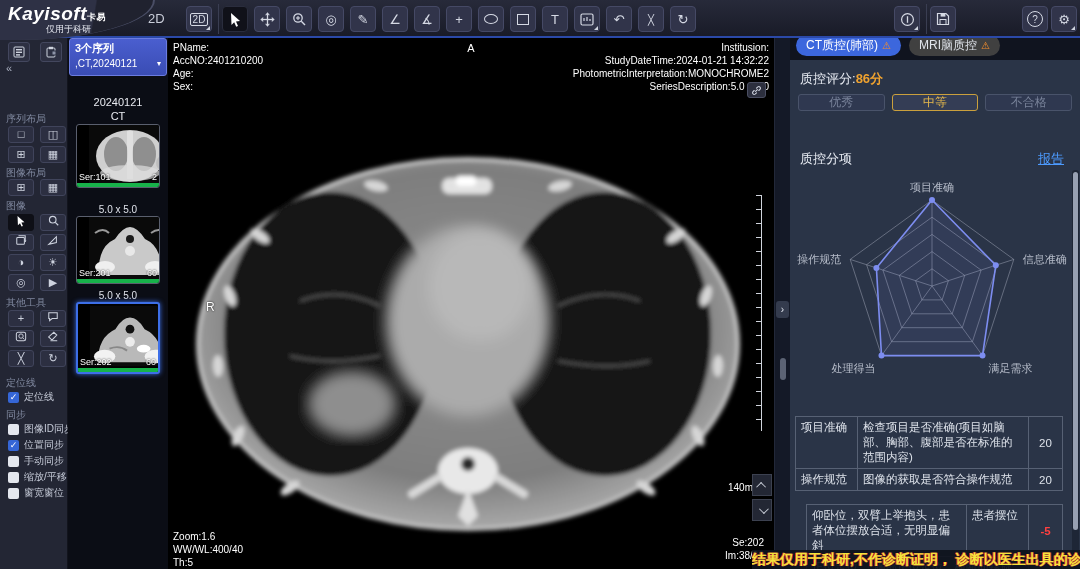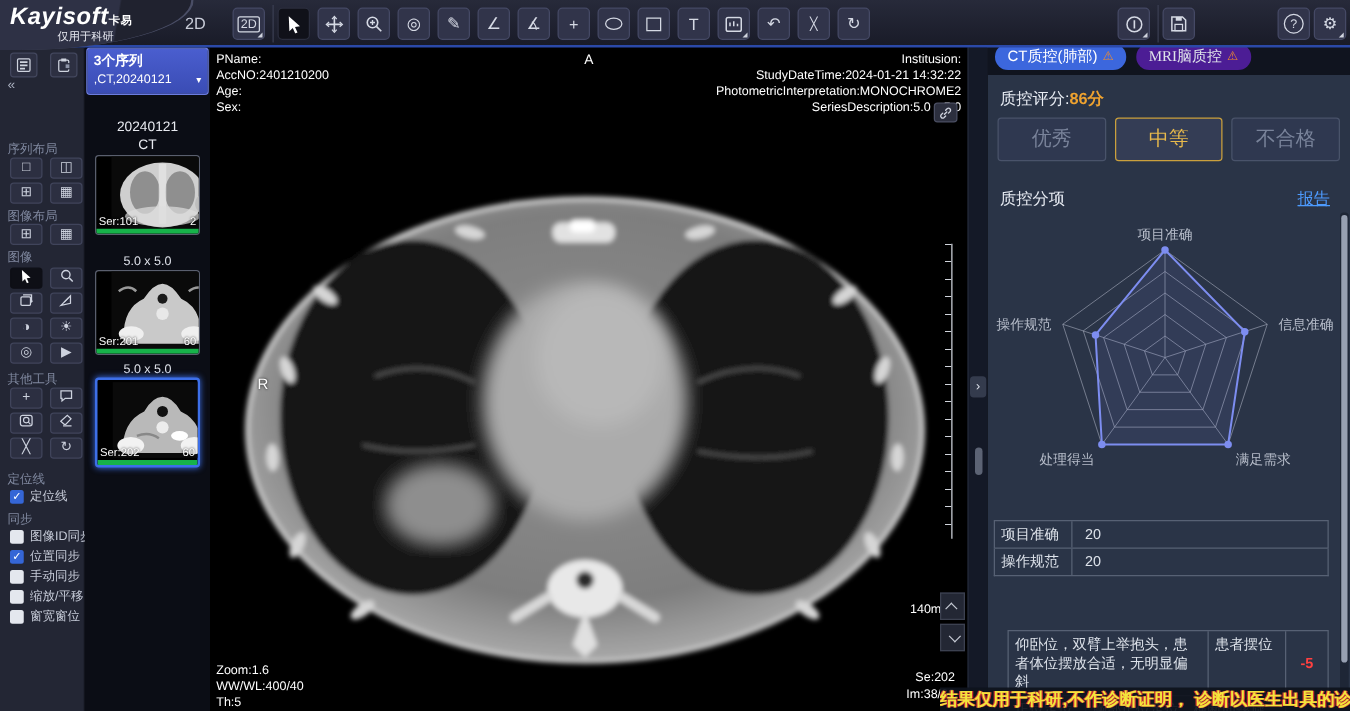--- a/index.html
+++ b/index.html
@@ -91,27 +91,27 @@
     background:#5c6374; border-radius:3px; }
 
   
   #right-panel { position:absolute; left:790px; top:30px; width:290px; height:539px;
     background:#2a3447; z-index:20; }
   #qc-tabs { position:absolute; left:0; top:0; width:290px; height:30px; background:#10141f;
     display:flex; align-items:center; gap:8px; padding-left:6px; }
   .pill { height:21px; border-radius:11px; padding:0 10px; font-size:12px; color:#fff;
     display:flex; align-items:center; gap:4px; white-space:nowrap; }
   .pill.active { background:#3c67dd; }
-  .pill.inactive { background:#4c1d95; color:#dfe3ea;font-family:Liberation Serif, serif; }
+  .pill.inactive { background:#404040; color:#dfe3ea; }
   .warn { color:#f08c2e; font-size:10px; }
   #qc-score { position:absolute; left:10px; top:40px; font-size:13px; color:#e9edf4; }
   #qc-score b { color:#efa22f; }
   #grade-row { position:absolute; left:8px; top:64px; width:274px; display:flex; gap:7px; }
-  .grade-btn { flex:1; height:35px; border-radius:3px; background:#2f3850; border:1px solid #49536a;
-    color:#79839a; font-size:16px; display:flex; align-items:center; justify-content:center; }
+  .grade-btn { flex:1; height:17px; border-radius:3px; background:#2f3850; border:1px solid #49536a;
+    color:#79839a; font-size:12px; display:flex; align-items:center; justify-content:center; }
   .grade-btn.active { border-color:#caa03d; color:#e7b94b; background:#343d55; }
   #sub-header { position:absolute; left:10px; right:16px; top:120px; display:flex;
     justify-content:space-between; font-size:13px; color:#e9edf4; }
   #report-link { color:#4d9bff;text-decoration:underline; }
   #radar-wrap { position:absolute; left:2px; top:138px; width:280px; height:240px; }
   #rp-scrollbar { position:absolute; right:1px; top:140px; width:7px; height:392px;
     background:#1e2636; border-radius:3px; }
   #rp-thumb { position:absolute; left:1px; top:2px; width:5px; height:358px;
     background:#97a0b2; border-radius:3px; }
 
@@ -577,24 +577,26 @@
         <text x="230.8" y="95.4" text-anchor="start" font-size="11" fill="#b7bdca">信息准确</text>
         <text x="196.5" y="203.6" text-anchor="start" font-size="11" fill="#b7bdca">满足需求</text>
         <text x="83.5" y="203.6" text-anchor="end" font-size="11" fill="#b7bdca">处理得当</text>
         <text x="49.2" y="95.4" text-anchor="end" font-size="11" fill="#b7bdca">操作规范</text>
       </svg>
   </div>
 
   <div id="qc-table">
     <div class="trow">
       <div class="tc tc-label">项目准确</div>
+      <div class="tc tc-desc">检查项目是否准确(项目如脑部、胸部、腹部是否在标准的范围内容)</div>
       <div class="tc tc-score">20</div>
     </div>
     <div class="trow">
       <div class="tc tc-label">操作规范</div>
+      <div class="tc tc-desc">图像的获取是否符合操作规范</div>
       <div class="tc tc-score">20</div>
     </div>
   </div>
 
   <div id="qc-subtable">
     <div class="trow">
       <div class="tc tc-desc">仰卧位，双臂上举抱头，患者体位摆放合适，无明显偏斜</div>
       <div class="tc tc-label">患者摆位</div>
       <div class="tc tc-score score-red">-5</div>
     </div>

